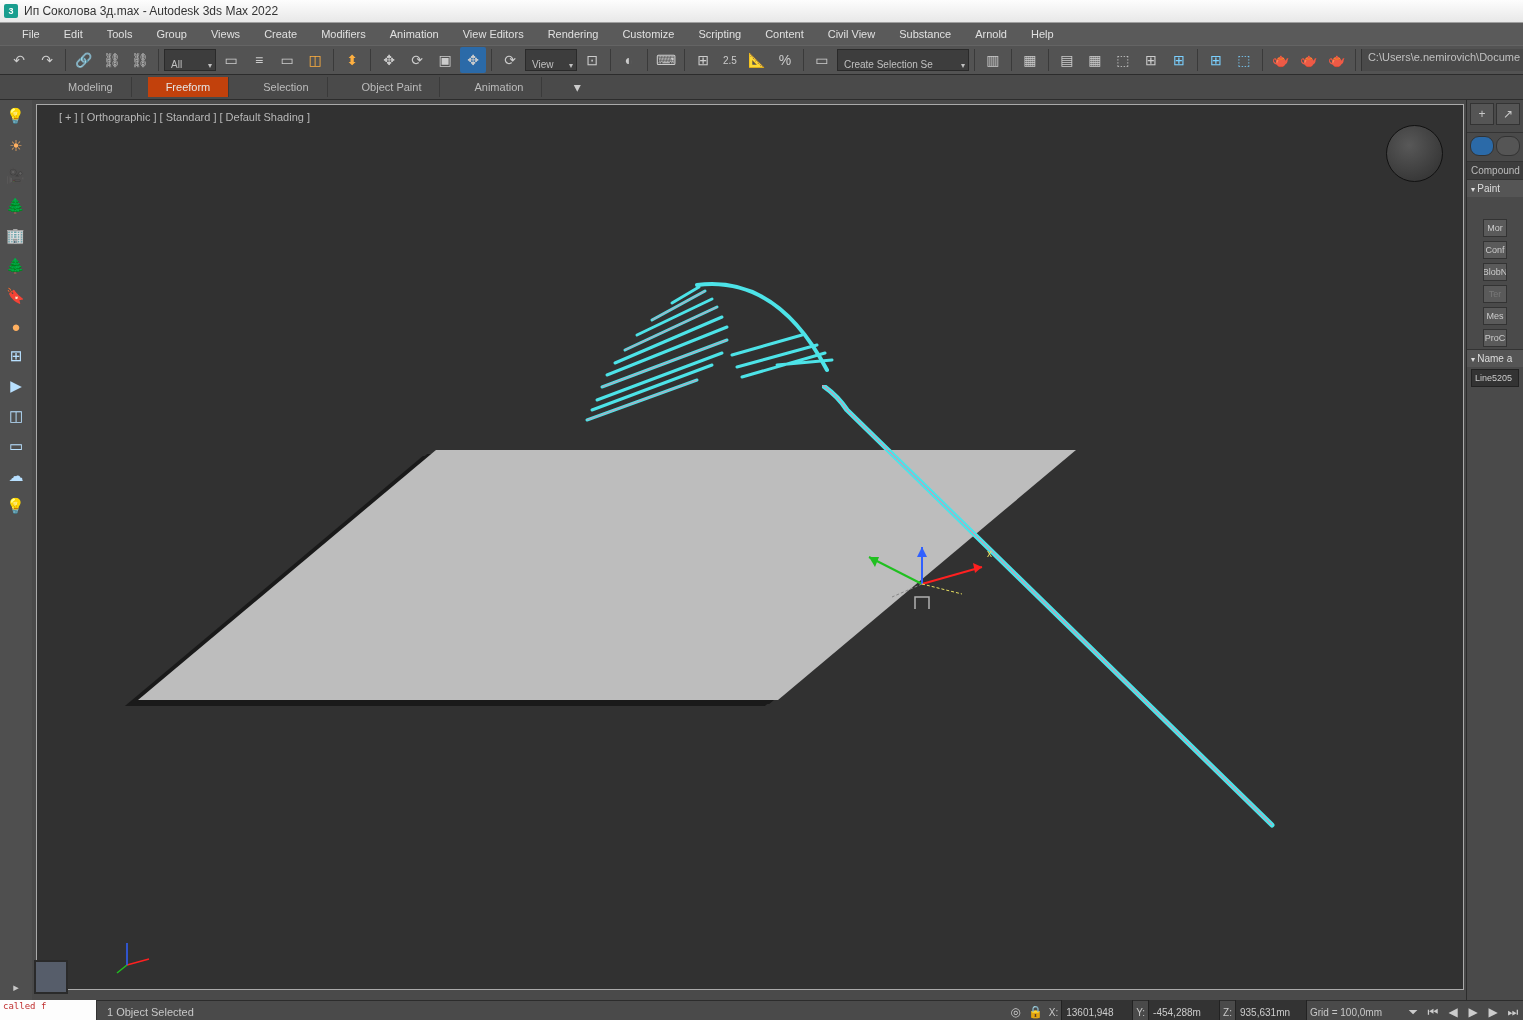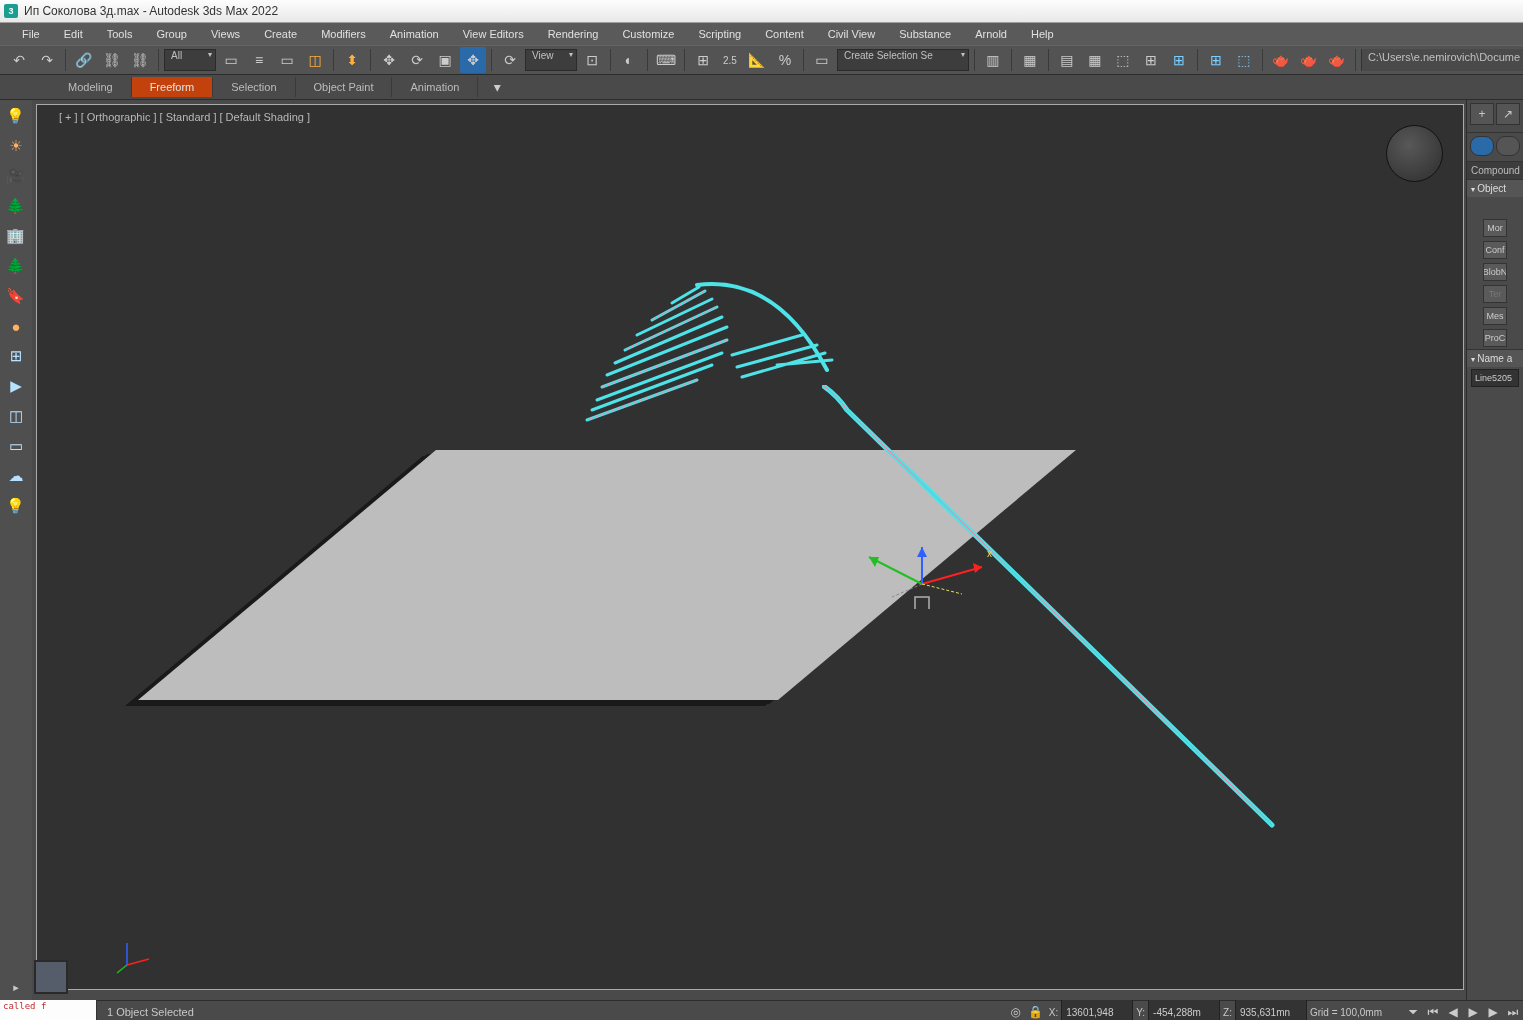--- a/index.html
+++ b/index.html
@@ -4,24 +4,24 @@
 <style>
 html,body{margin:0;padding:0;width:1523px;height:1020px;background:#393939;font-family:"Segoe UI",Tahoma,sans-serif;font-size:11px;color:#c8c8c8;overflow:hidden;user-select:none}
 .titlebar{height:22px;background:linear-gradient(#fdfdfd,#e8e8e8);display:flex;align-items:center;padding-left:4px;color:#333;font-size:12px;border-bottom:1px solid #9f9f9f}
 .titlebar .icn{width:14px;height:14px;background:#1a9e8f;margin-right:6px;border-radius:2px;display:flex;align-items:center;justify-content:center;color:#fff;font-size:9px;font-weight:bold}
 .menubar{height:22px;background:#5a5a5a;display:flex;align-items:center;padding-left:10px;gap:0}
 .menubar span{padding:3px 12px;color:#e0e0e0;cursor:default}
 .toolbar1{height:28px;background:#535353;display:flex;align-items:center;padding-left:6px;gap:2px;border-top:1px solid #646464;border-bottom:1px solid #2c2c2c}
 .tbtn{width:24px;height:24px;display:flex;align-items:center;justify-content:center;color:#ccc;font-size:14px;border:1px solid transparent;border-radius:2px}
 .tbtn.wide{width:auto;padding:0 4px;font-size:10px}
 .tsep{width:1px;height:22px;background:#3a3a3a;margin:0 3px}
-.dropdown{height:20px;background:#3d3d3d;border:1px solid #2a2a2a;padding:0 14px 0 6px;font-size:10px;color:#c0c0c0;display:flex;align-items:flex-start;position:relative;min-width:30px}
+.dropdown{height:20px;background:#3d3d3d;border:1px solid #2a2a2a;padding:0 14px 0 6px;font-size:10px;color:#c0c0c0;display:flex;align-items:flex-end;position:relative;min-width:30px}
 .dropdown:after{content:"▾";position:absolute;right:3px;font-size:8px}
 .dropdown.long{min-width:110px}
-.toolbar2{height:24px;background:#4a4a4a;display:flex;align-items:center;padding-left:50px;gap:0;border-bottom:1px solid #2c2c2c}
+.toolbar2{height:24px;background:#4a4a4a;display:flex;align-items:center;padding-left:50px;gap:16px;border-bottom:1px solid #2c2c2c}
 .tab{padding:4px 18px;color:#bcbcbc;font-size:11px;background:#4a4a4a;border-right:1px solid #3a3a3a}
 .tab.active{background:#c2410c;color:#e5e5e5}
 .mainrow{display:flex;height:calc(100% - 22px - 22px - 28px - 24px - 24px)}
 .leftbar{width:32px;background:#4f4f4f;display:flex;flex-direction:column;align-items:center;padding-top:4px;gap:6px}
 .lbtn{width:26px;height:24px;display:flex;align-items:center;justify-content:center;color:#b8e0ff;font-size:15px}
 .lbtn.amb{color:#ffb060}
 .viewwrap{flex:1;position:relative;background:#4a4a4a;padding:4px}
 .viewport-thumb{position:absolute;left:34px;bottom:-36px;width:30px;height:30px;background:#565d6a;border:2px solid #2a2a2a}
 .viewport{width:100%;height:calc(100% - 8px);background:#313131;border:1px solid #aaa;position:relative;overflow:hidden}
 .vplabel{position:absolute;top:6px;left:22px;color:#b8b8b8;font-size:11px}
@@ -225,21 +225,21 @@
   <div class="rightpanel">
     <div class="rp-top">
       <div>+</div>
       <div>↗</div>
     </div>
     <div class="rp-row2">
       <div class="act"></div>
       <div></div>
     </div>
     <div class="rp-label">Compound</div>
-    <div class="rp-header">Object</div>
+    <div class="rp-header">Paint</div>
     <div style="height:20px"></div>
     <div class="rp-btn">Mor</div>
     <div class="rp-btn">Conf</div>
     <div class="rp-btn">BlobN</div>
     <div class="rp-btn dis">Ter</div>
     <div class="rp-btn">Mes</div>
     <div class="rp-btn">ProC</div>
     <div class="rp-header">Name a</div>
     <div class="rp-input">Line5205</div>
   </div>

